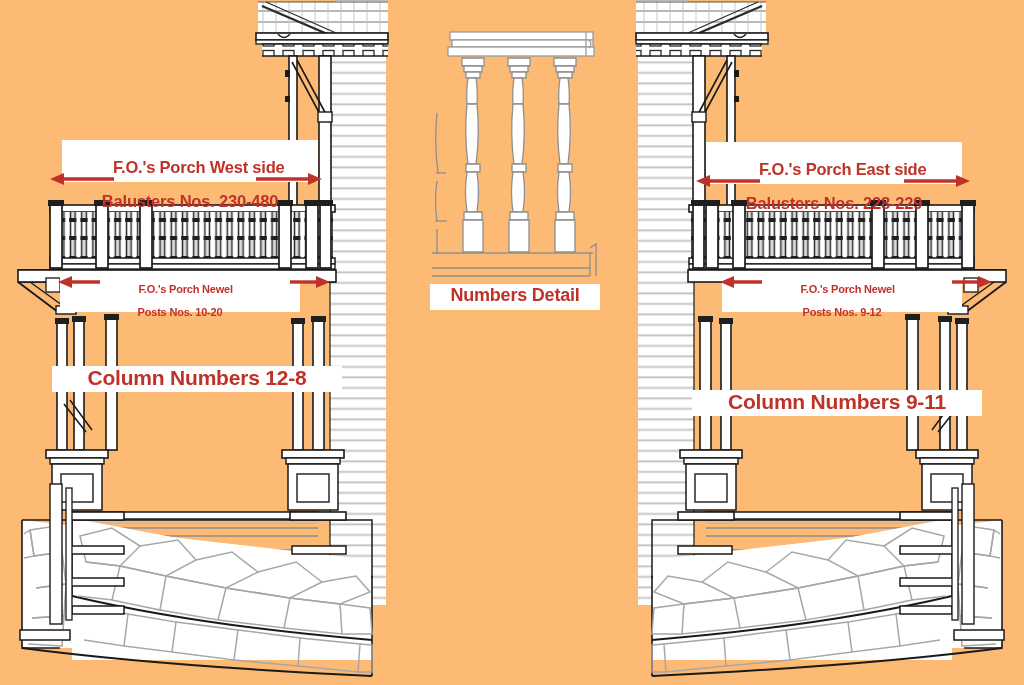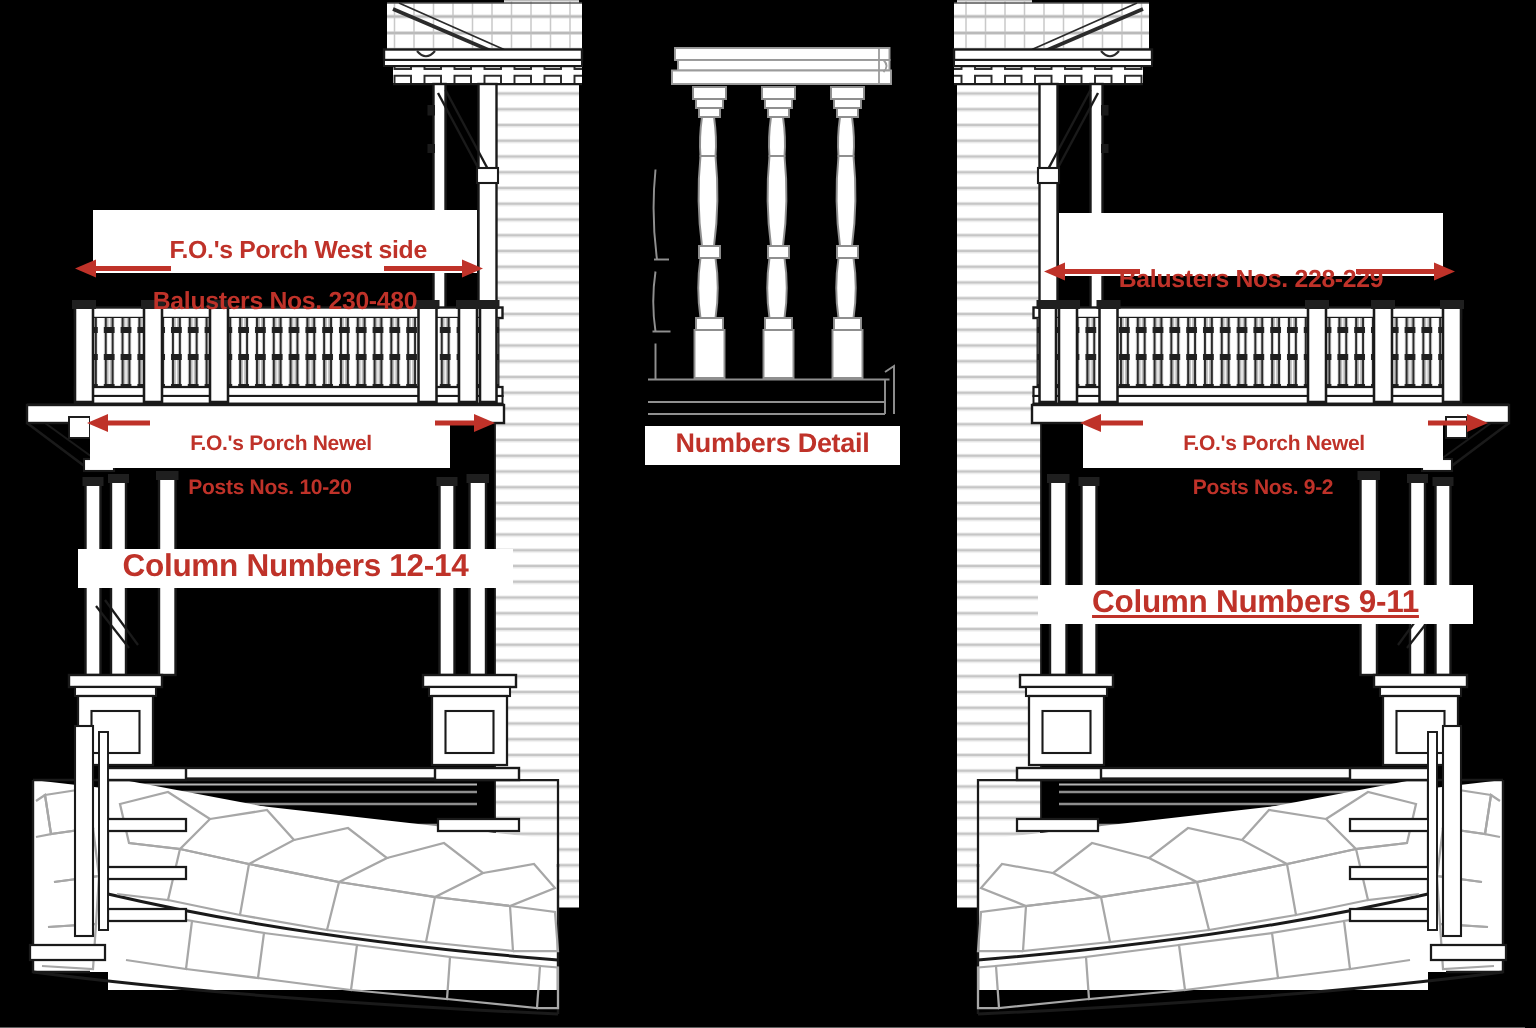--- a/index.html
+++ b/index.html
@@ -12,21 +12,21 @@
     height: 685px;
     position: relative;
     overflow: hidden;
     font-family: "Liberation Sans", sans-serif;
   }
   #stage {
     position: absolute;
     left: 0; top: 0;
     width: 1024px;
     height: 685px;
-    background: #000000;
+    background: #fdba74;
   }
   .drawing-svg {
     position: absolute;
     left: 0; top: 0;
     width: 1024px;
     height: 685px;
   }
   .annot {
     position: absolute;
     color: #bf3229;
@@ -37,21 +37,21 @@
     letter-spacing: -0.2px;
     -webkit-font-smoothing: antialiased;
   }
   .annot .l2 { display: block; }
   .bg-pad {
     position: absolute;
     background: #ffffff;
   }
   
   .lbl-balusters { font-size: 16.5px; }
-  .lbl-newel { font-size: 14px; }
+  .lbl-newel { font-size: 11px; }
   .lbl-column { font-size: 21px; }
   .lbl-detail { font-size: 18px; }
 </style>
 </head>
 <body>
 
 <div id="stage">
 
   <svg class="drawing-svg" viewBox="0 0 1024 685">
     <defs>
@@ -479,44 +479,45 @@
     <span class="l2">Posts Nos. 10-20</span>
   </div>
   <svg style="position:absolute; left:52px; top:272px; width:280px; height:20px;">
     <path d="M48 10 H14" stroke="#bf3229" stroke-width="3.4" fill="none"></path>
     <path d="M6 10 L20 4 L20 16 Z" fill="#bf3229"></path>
     <path d="M238 10 H268" stroke="#bf3229" stroke-width="3.4" fill="none"></path>
     <path d="M278 10 L264 4 L264 16 Z" fill="#bf3229"></path>
   </svg>
 
   <div class="bg-pad" style="left:52px; top:366px; width:290px; height:26px;"></div>
-  <div class="annot lbl-column" style="left:52px; top:367px; width:290px;">Column Numbers 12-14</div>
+  <div class="annot lbl-column" style="left:52px; top:367px; width:290px;">Column Numbers 12-8</div>
 
   <div class="bg-pad" style="left:430px; top:284px; width:170px; height:26px;"></div>
   <div class="annot lbl-detail" style="left:430px; top:286px; width:170px;">Numbers Detail</div>
 
   <div class="bg-pad" style="left:706px; top:142px; width:256px; height:42px;"></div>
   <div class="annot lbl-balusters" style="left:706px; top:144px; width:256px;">
+    <span>F.O.'s Porch East side</span>
     <span class="l2">Balusters Nos. 228-229</span>
   </div>
   <svg style="position:absolute; left:686px; top:170px; width:292px; height:22px;">
     <path d="M74 11 H18" stroke="#bf3229" stroke-width="3.4" fill="none"></path>
     <path d="M10 11 L24 5 L24 17 Z" fill="#bf3229"></path>
     <path d="M218 11 H274" stroke="#bf3229" stroke-width="3.4" fill="none"></path>
     <path d="M284 11 L270 5 L270 17 Z" fill="#bf3229"></path>
   </svg>
 
   <div class="bg-pad" style="left:722px; top:272px; width:240px; height:40px;"></div>
   <div class="annot lbl-newel" style="left:722px; top:273px; width:240px;">
     <span>F.O.'s Porch Newel</span>
-    <span class="l2">Posts Nos. 9-2</span>
+    <span class="l2">Posts Nos. 9-12</span>
   </div>
   <svg style="position:absolute; left:712px; top:272px; width:284px; height:20px;">
     <path d="M50 10 H16" stroke="#bf3229" stroke-width="3.4" fill="none"></path>
     <path d="M8 10 L22 4 L22 16 Z" fill="#bf3229"></path>
     <path d="M240 10 H270" stroke="#bf3229" stroke-width="3.4" fill="none"></path>
     <path d="M280 10 L266 4 L266 16 Z" fill="#bf3229"></path>
   </svg>
 
   <div class="bg-pad" style="left:692px; top:390px; width:290px; height:26px;"></div>
-  <div class="annot lbl-column" style="left:692px; top:391px; width:290px;text-decoration:underline;">Column Numbers 9-11</div>
+  <div class="annot lbl-column" style="left:692px; top:391px; width:290px;">Column Numbers 9-11</div>
 
 </div>
 
 </body></html>

